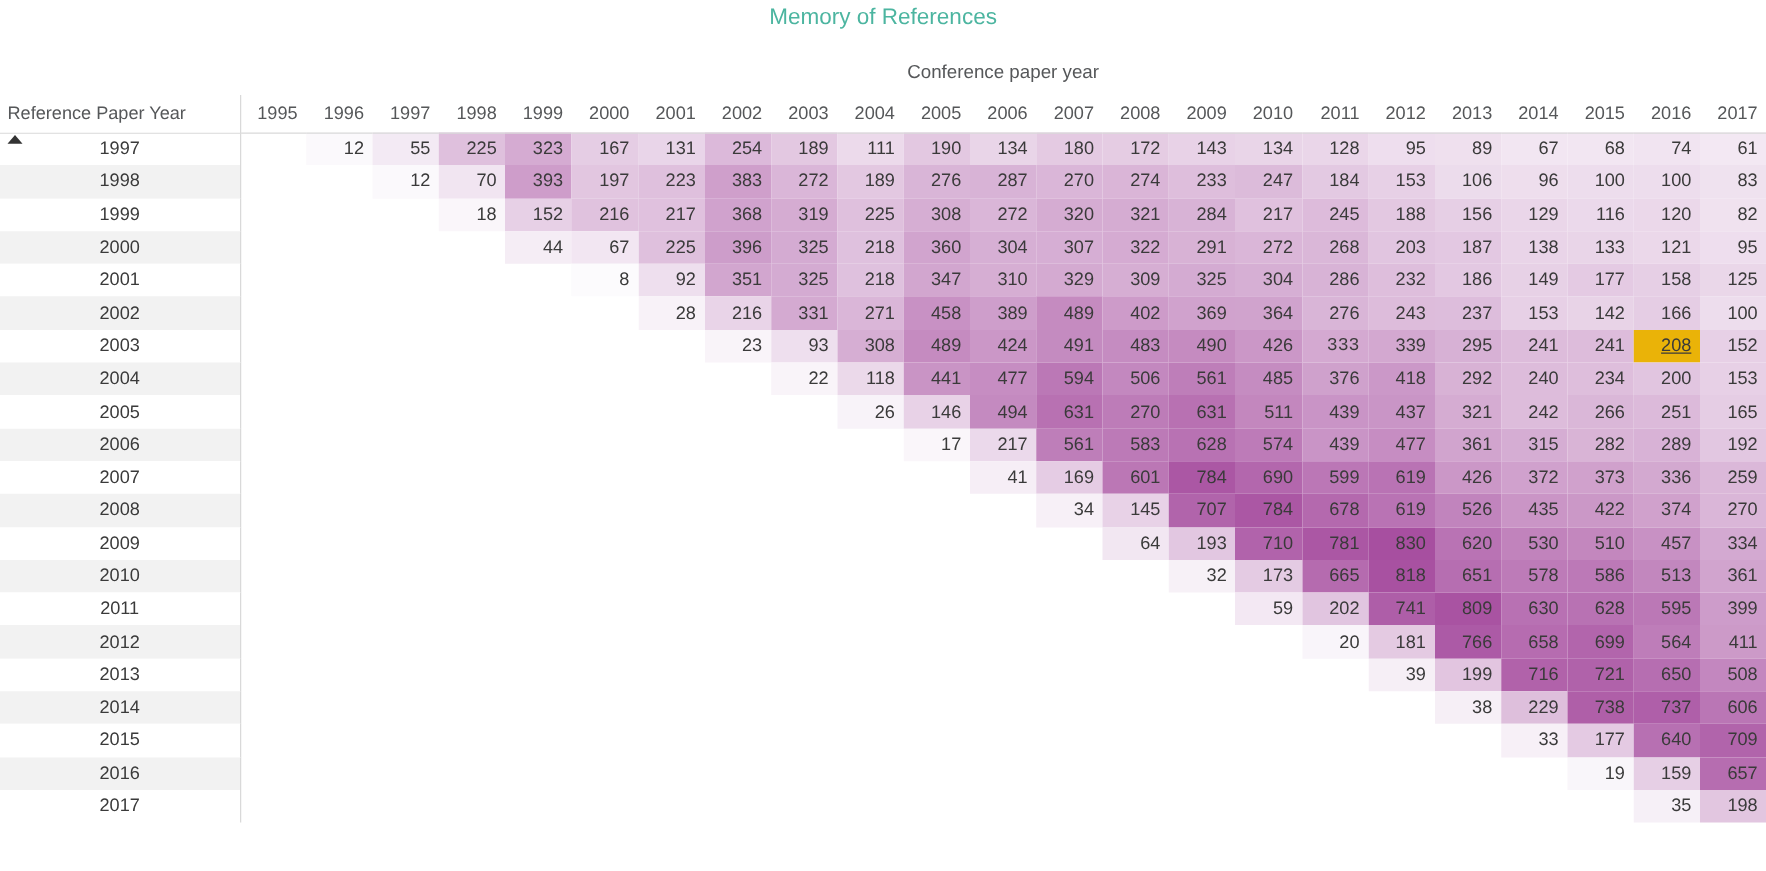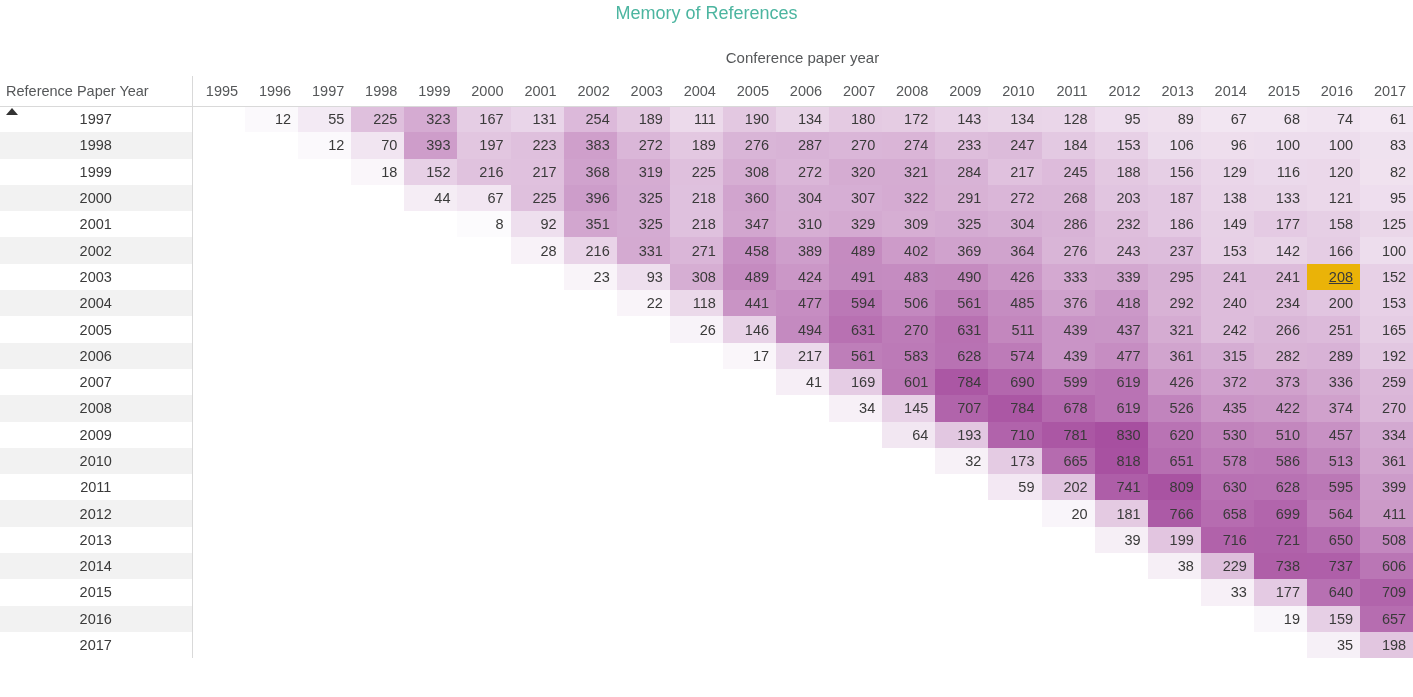--- a/index.html
+++ b/index.html
@@ -318,21 +318,21 @@
           <td style="background: transparent;"></td>
           <td style="background: rgb(249, 244, 249);">23</td>
           <td style="background: rgb(238, 223, 238);">93</td>
           <td style="background: rgb(214, 174, 211);">308</td>
           <td style="background: rgb(197, 139, 192);">489</td>
           <td style="background: rgb(203, 151, 199);">424</td>
           <td style="background: rgb(196, 139, 192);">491</td>
           <td style="background: rgb(197, 140, 193);">483</td>
           <td style="background: rgb(197, 139, 192);">490</td>
           <td style="background: rgb(203, 151, 199);">426</td>
-          <td style="background: rgb(212, 169, 209);">333</td>
+          <td style="background: rgb(212, 169, 209); font-family: Liberation Mono, monospace;">333</td>
           <td style="background: rgb(211, 168, 208);">339</td>
           <td style="background: rgb(215, 177, 213);">295</td>
           <td style="background: rgb(221, 188, 219);">241</td>
           <td style="background: rgb(221, 188, 219);">241</td>
           <td style="background: #eab308; text-decoration: underline;">208</td>
           <td style="background: rgb(231, 208, 230);">152</td>
         </tr>
         <tr class="even">
           <td class="rowhead">2004</td>
           <td style="background: transparent;"></td>

